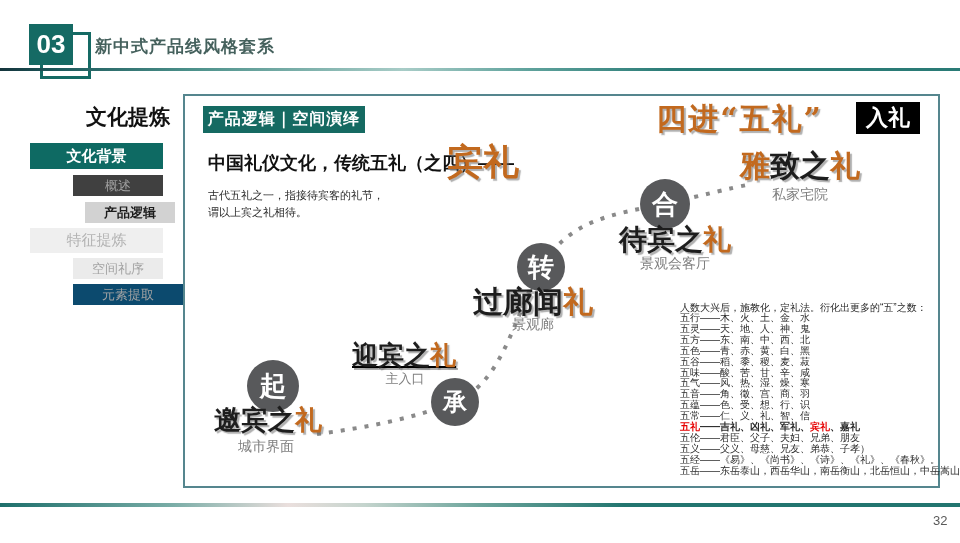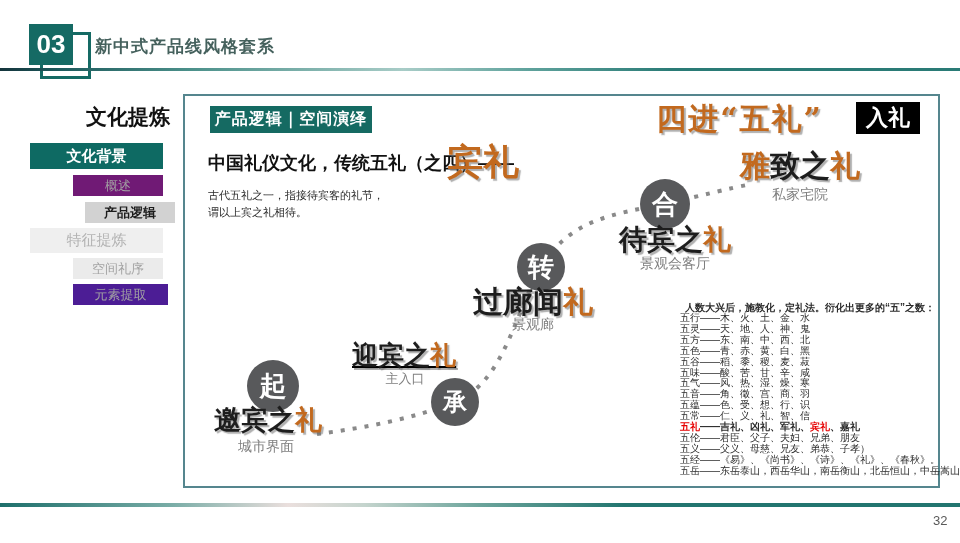--- a/index.html
+++ b/index.html
@@ -13,29 +13,29 @@
   .num-box { left:29px; top:24px; width:44px; height:41px; background:#156a64; color:#fff;
              font-size:26px; font-weight:bold; display:flex; align-items:center; justify-content:center; }
   .slide-title { left:95px; top:35px; font-size:17px; font-weight:bold; color:#45615d; letter-spacing:1px; }
   .header-divider { left:0; top:68px; width:960px; height:3px;
      background:linear-gradient(90deg,#14343c 0%,#1d5a5c 6%,#4c918b 20%,#a8ccc7 42%,#5fa29c 55%,#2a7b76 70%,#2a7b76 100%); }
 
   
   .culture-title { left:55px; top:103px; width:146px; text-align:center; font-size:21px; font-weight:bold; color:#111; }
   .sb-item { display:flex; align-items:center; justify-content:center; font-size:13px; }
   .sb-0 { left:30px; top:143px; width:133px; height:26px; background:#0e6a63; color:#fff; font-weight:bold; font-size:15px; }
-  .sb-1 { left:73px; top:175px; width:90px; height:21px; background:#701a75; color:#a3a3a3; }
+  .sb-1 { left:73px; top:175px; width:90px; height:21px; background:#404040; color:#a3a3a3; }
   .sb-2 { left:73px; top:202px; width:90px; height:21px; background:#d2d2d2; color:#1c1c1c; font-weight:bold;margin-left:12px; }
   .sb-3 { left:30px; top:228px; width:133px; height:25px; background:#efefef; color:#b3b3b3; font-size:15px; }
   .sb-4 { left:73px; top:258px; width:90px; height:21px; background:#ebebeb; color:#a3a3a3; }
-  .sb-5 { left:73px; top:284px; width:95px; height:21px; background:#4c1d95; color:#a3a3a3; }
+  .sb-5 { left:73px; top:284px; width:110px; height:21px; background:#0c4a6e; color:#a3a3a3; }
 
   
   .panel { left:183px; top:94px; width:757px; height:394px; border:2px solid #55868e; background:#fff; }
-  .panel-header { left:25px; top:10px; width:162px; height:27px; background:#156a62; color:#fff;
+  .panel-header { left:18px; top:10px; width:162px; height:27px; background:#156a62; color:#fff;
                   font-size:16px; font-weight:bold; display:flex; align-items:center; justify-content:center; letter-spacing:1px; }
   .headline { left:23px; top:55px; font-size:18px; font-weight:bold; color:#111; white-space:nowrap; }
   .cal { font-family:"DejaVu Serif","Liberation Serif",serif; font-weight:bold; }
   .shadowed { text-shadow:2px 2px 1px rgba(110,110,110,0.55); }
   .headline-hl { left:262px; top:42px; font-size:36px; color:#c2691e; }
   .desc { left:23px; top:91px; font-size:11px; color:#2b2b2b; line-height:17px; }
 
   .journey-title { left:452px; top:3px; width:205px; text-align:center; font-size:30px; color:#c2691e; letter-spacing:2px; }
   .ritual-badge { left:671px; top:6px; width:64px; height:32px; background:#000; color:#fff;
                   font-size:22px; display:flex; align-items:center; justify-content:center; }
@@ -50,21 +50,21 @@
   .st-name { width:180px; text-align:center; white-space:nowrap; }
   .blk { color:#1d1d1d; } .org { color:#c2691e; }
   .st-loc { width:180px; text-align:center; font-size:14px; color:#7f7f7f; }
   .s1n { left:-7px;  top:306px; font-size:27px; }  .s1l { left:-9px;  top:342px; }
   .s2n { left:129px; top:242px; font-size:26px;text-decoration:underline; }  .s2l { left:130px; top:274px; font-size:13px; }
   .s3n { left:258px; top:186px; font-size:30px; }  .s3l { left:258px; top:220px; }
   .s4n { left:400px; top:125px; font-size:28px; }  .s4l { left:400px; top:159px; }
   .s5n { left:525px; top:50px;  font-size:30px; }  .s5l { left:525px; top:90px; }
 
   .wuli { left:495px; top:206px; width:255px; color:#2b2b2b; }
-  .wuli-intro { font-size:10px; font-weight:bold; line-height:11px; white-space:nowrap;text-align:right; }
+  .wuli-intro { font-size:10px; font-weight:normal; line-height:11px; white-space:nowrap; }
   .wuli-line { font-size:10px; line-height:10.9px; white-space:nowrap; }
   .wuli-bold { font-weight:bold; }
   .red { color:#e60000;margin-top:12px; }
 
   
   .footer-divider { left:0; top:503px; width:960px; height:4px;
      background:linear-gradient(90deg,#1d6f6b 0%,#7aada7 18%,#eadfdd 30%,#c4d4cd 38%,#6ba49b 50%,#22756f 65%,#22756f 100%); }
   .page-num { left:933px; top:513px; font-size:13px; color:#595959; }
 </style>
 </head>

